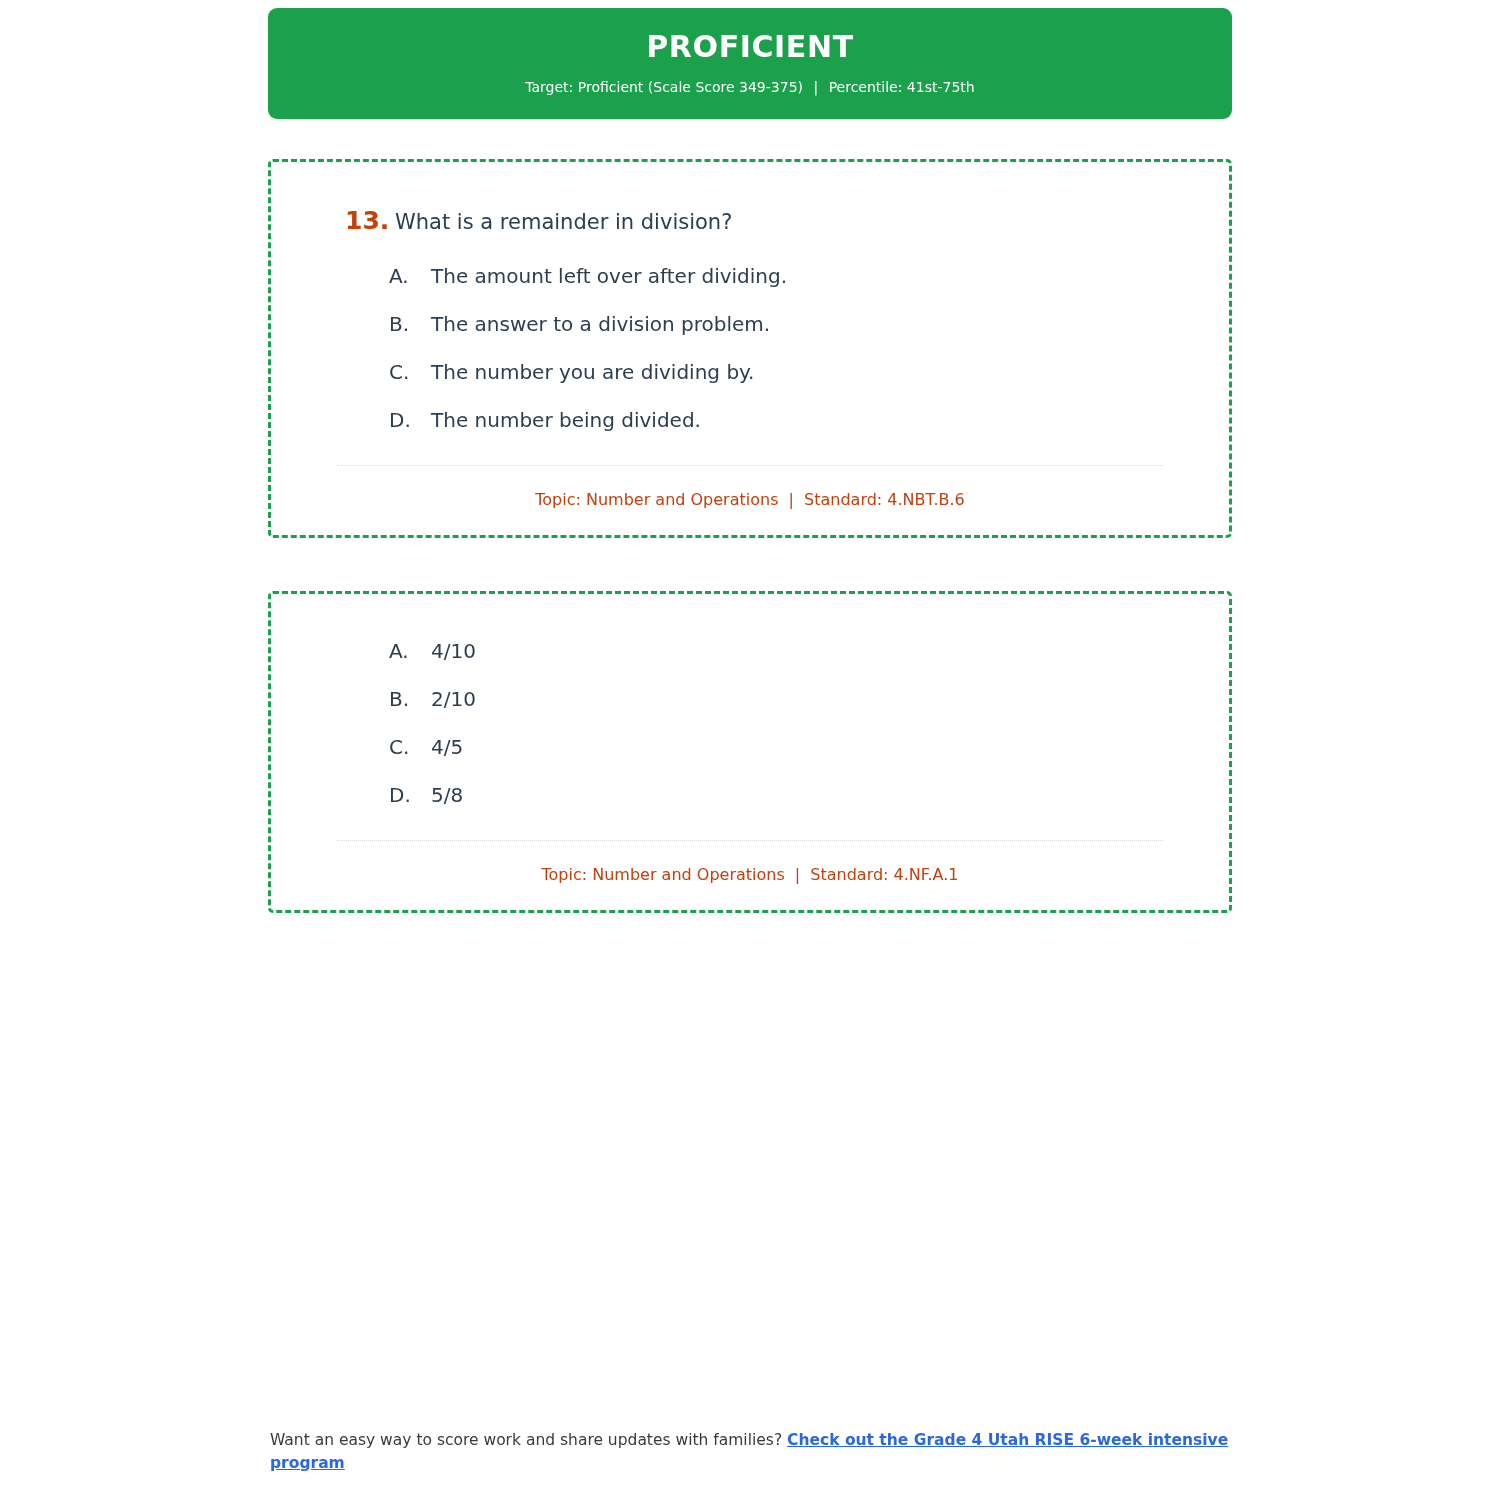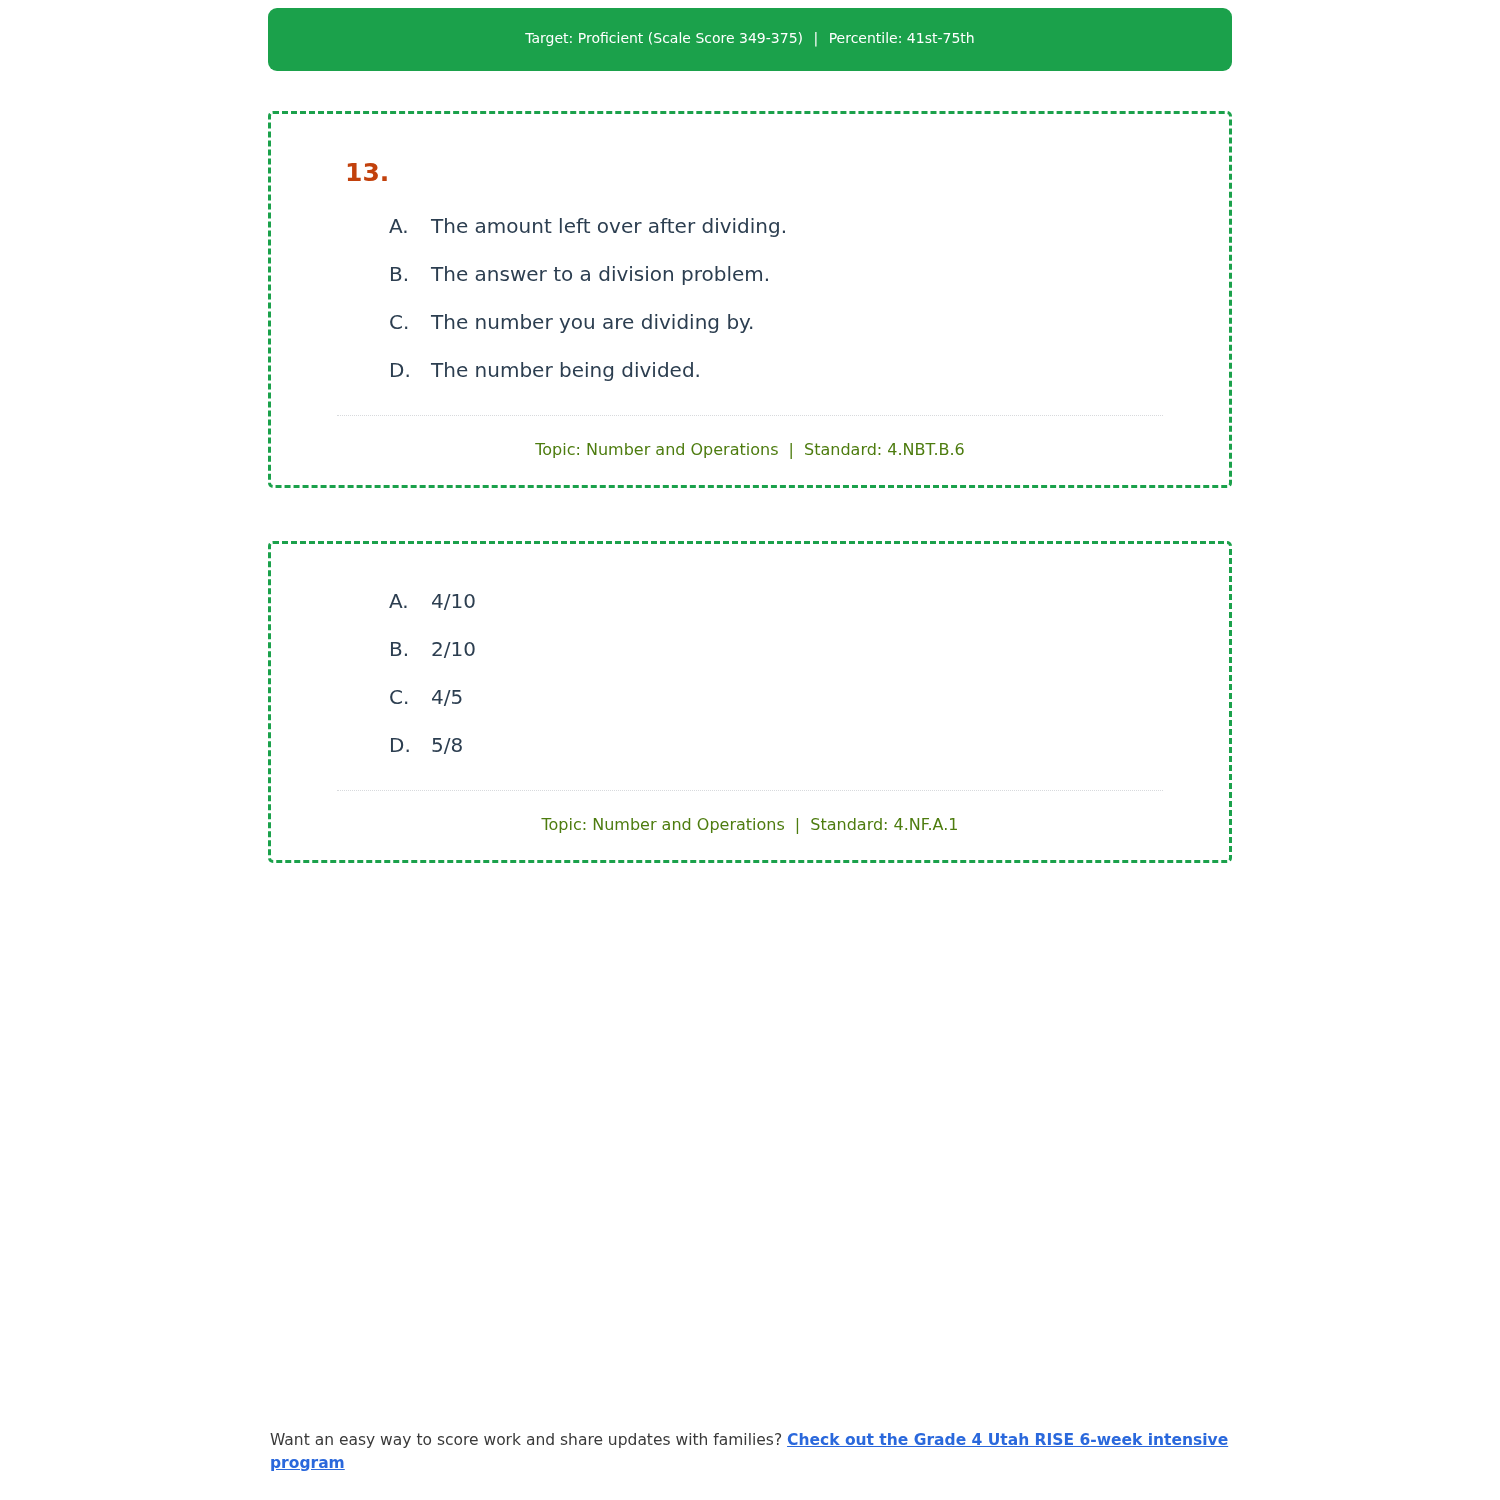--- a/index.html
+++ b/index.html
@@ -110,21 +110,21 @@
 
   .qdivider {
     border: 0;
     border-top: 1px dotted #d8dadd;
     margin: 32px 30px 0 30px;
     height: 0;
   }
   .qmeta {
     text-align: center;
     font-size: 16px;
-    color: #4d7c0f;
+    color: #c2410c;
     padding-top: 24px;
   }
   .qmeta-sep { padding: 0 5px; }
 
   
   .footer {
     position: absolute;
     left: 0;
     right: 0;
     bottom: 26px;
@@ -140,32 +140,34 @@
     text-decoration: underline;
     cursor: pointer;
   }
 </style>
 </head>
 <body>
 
 <div class="page">
 
   <div class="banner">
+    <div class="banner-title">PROFICIENT</div>
     <div class="banner-sub">
       <span>Target: Proficient (Scale Score 349-375)</span>
       <span class="banner-sep">|</span>
       <span>Percentile: 41st-75th</span>
     </div>
   </div>
 
   <div class="cards">
 
     <div class="qcard">
       <div class="qhead">
         <div class="qnum">13.</div>
+        <div class="qtext">What is a remainder in division?</div>
       </div>
       <ul class="opts">
         <li class="opt">
           <span class="opt-letter">A.</span>
           <span class="opt-text">The amount left over after dividing.</span>
         </li>
         <li class="opt">
           <span class="opt-letter">B.</span>
           <span class="opt-text">The answer to a division problem.</span>
         </li>

